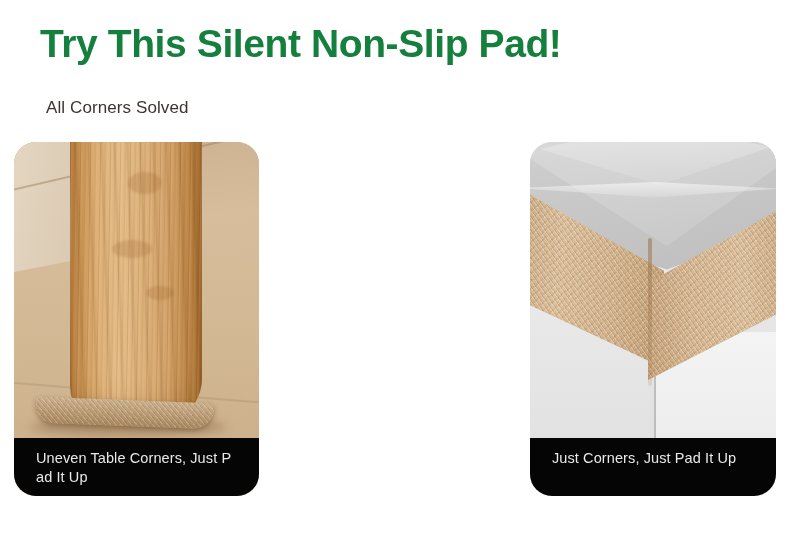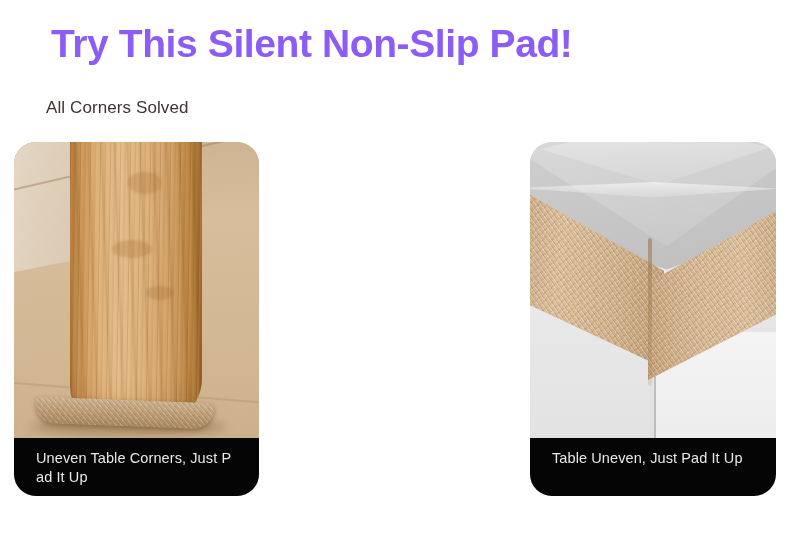--- a/index.html
+++ b/index.html
@@ -21,24 +21,23 @@
   }
 
   
   .headline {
     position: absolute;
     left: 40px;
     top: 22px;
     font-size: 39px;
     font-weight: 700;
     letter-spacing: -0.4px;
-    color: #8b5cf6;
+    color: #15803d;
     line-height: 1.15;
     white-space: nowrap;
-    margin-left: 11px;
   }
   .subhead {
     position: absolute;
     left: 46px;
     top: 98px;
     font-size: 17px;
     font-weight: 400;
     color: #3c3430;
     letter-spacing: 0.1px;
     white-space: nowrap;
@@ -414,17 +413,17 @@
         <div class="p3-wallR"></div>
         <div class="p3-gapline"></div>
         <div class="p3-top"></div>
         <div class="p3-topface"></div>
         <div class="p3-highlight"></div>
         <div class="p3-edgeL"></div>
         <div class="p3-edgeR"></div>
         <div class="p3-seam"></div>
         <div class="p3-lip"></div>
       </div>
-      <div class="caption two-line break-all">Table Uneven, Just Pad It Up</div>
+      <div class="caption two-line break-all">Just Corners, Just Pad It Up</div>
     </div>
 
   </div>
 </div>
 
 </body></html>

